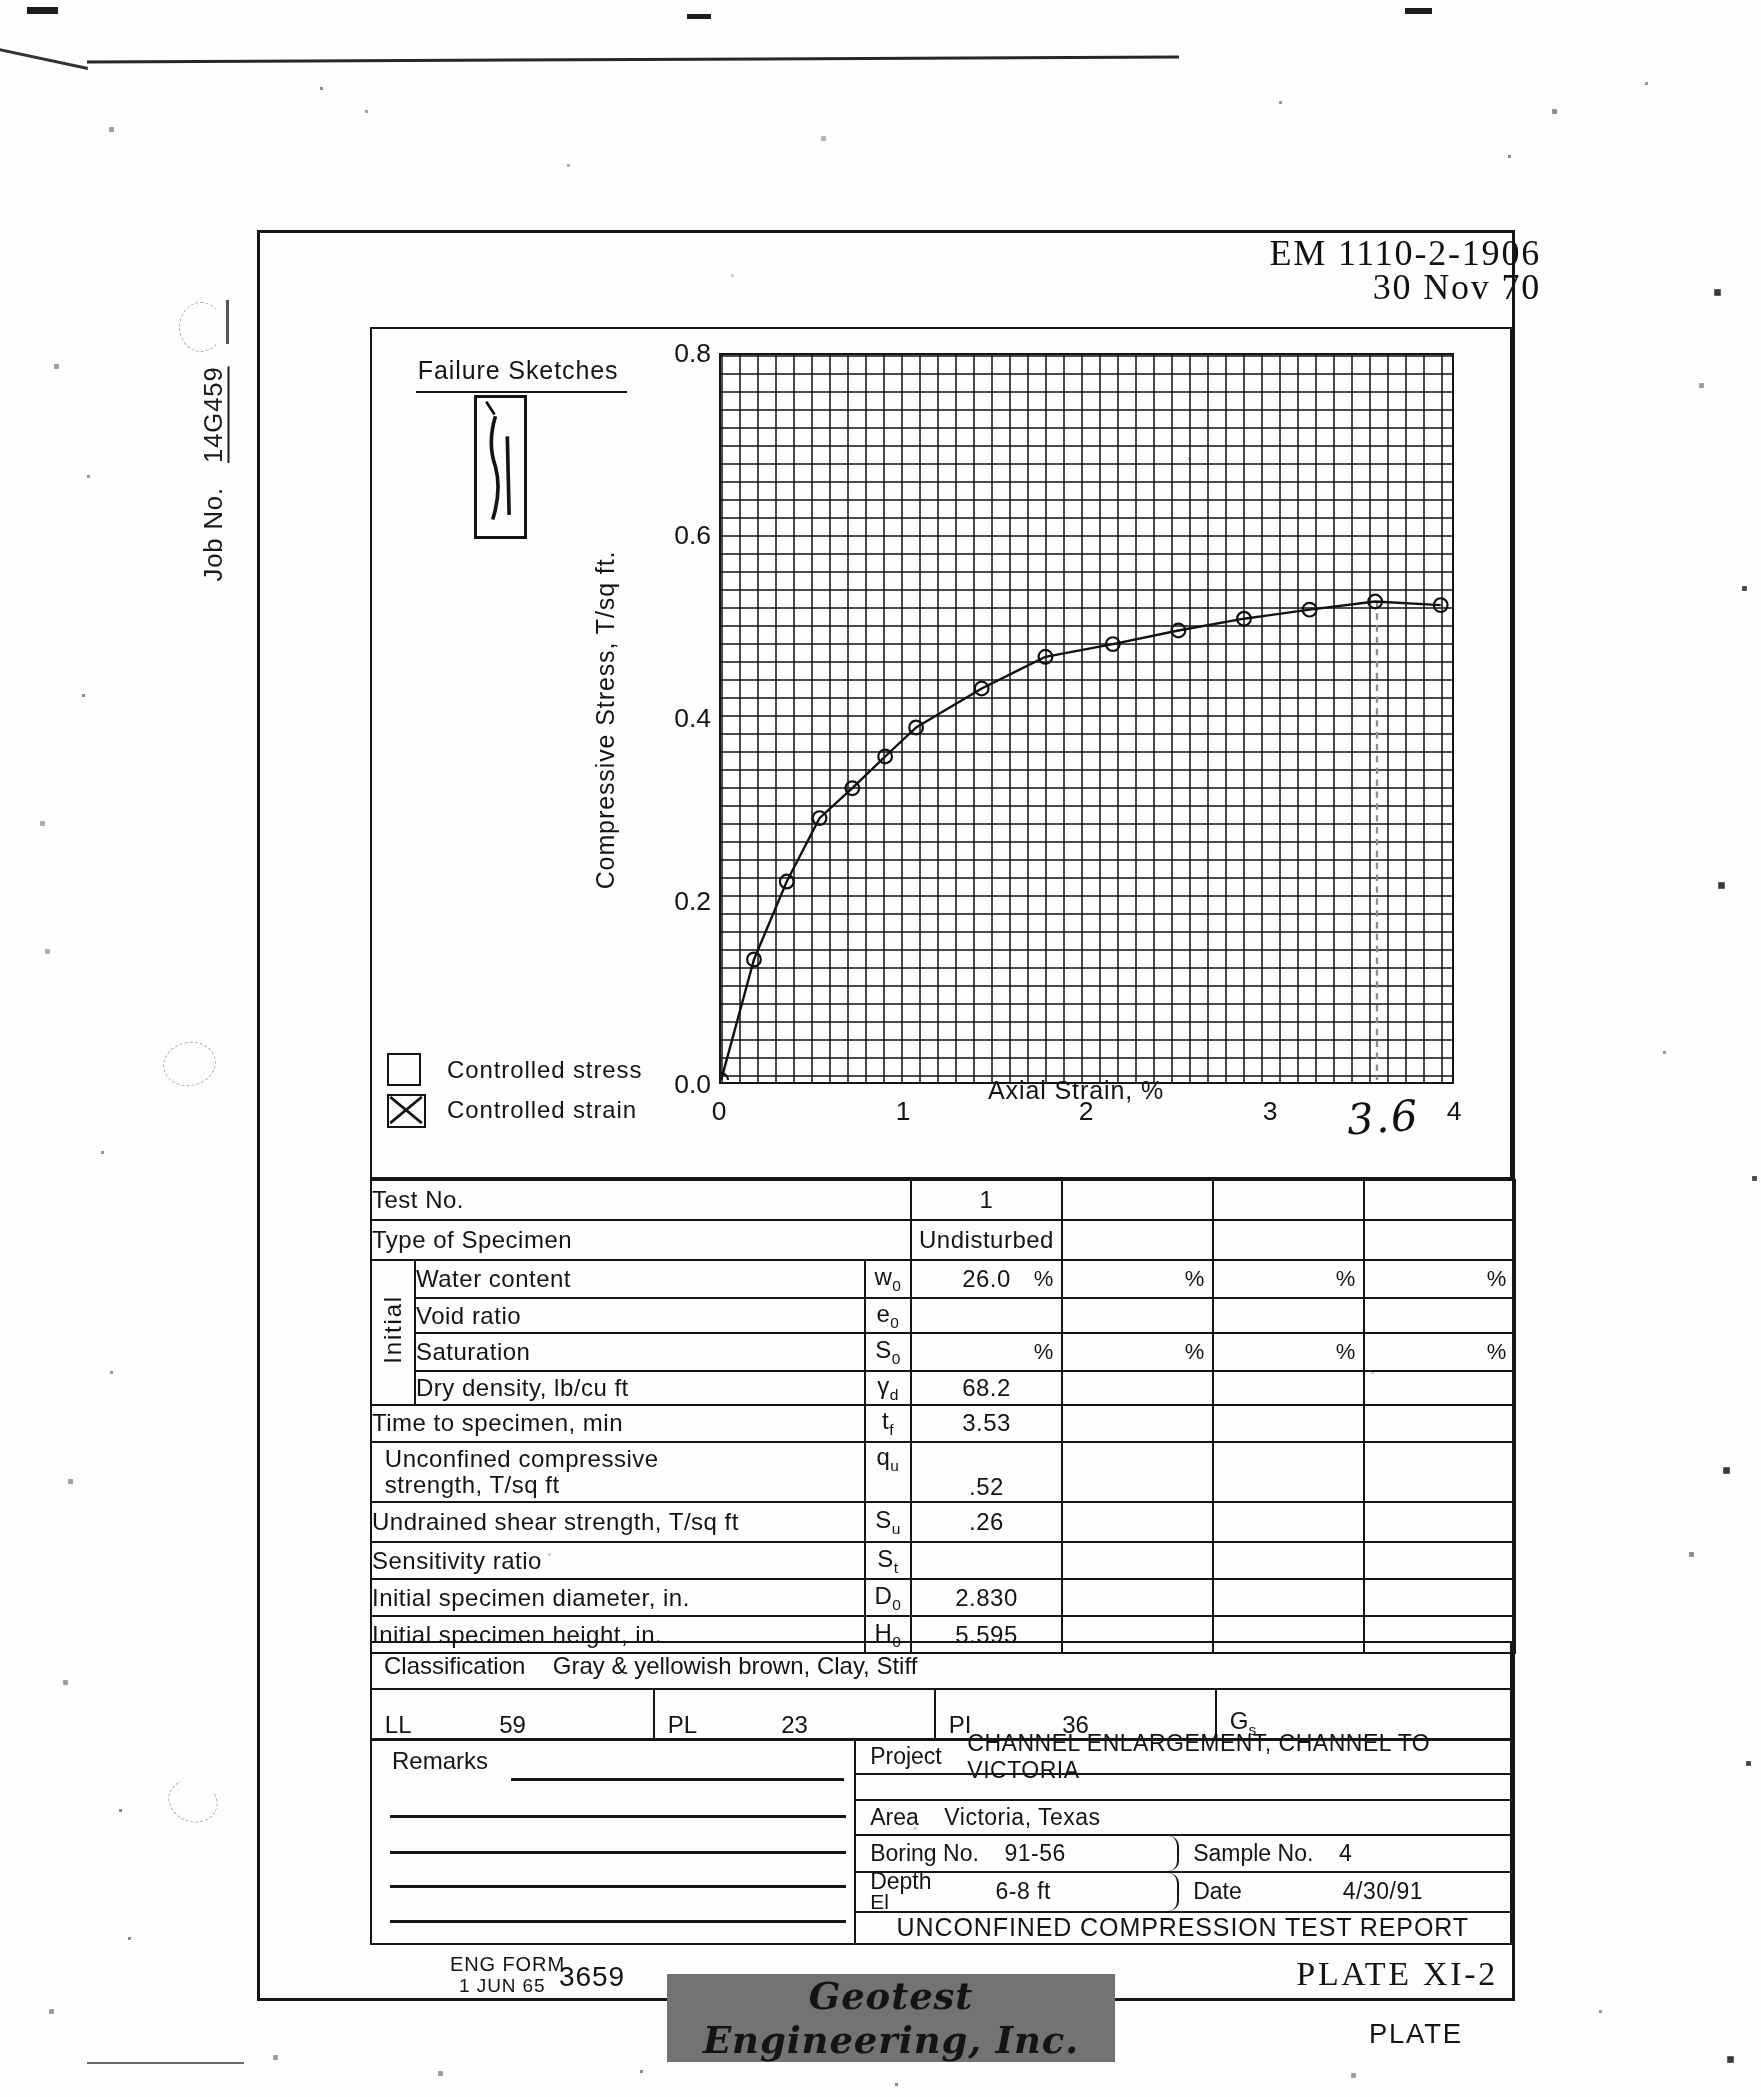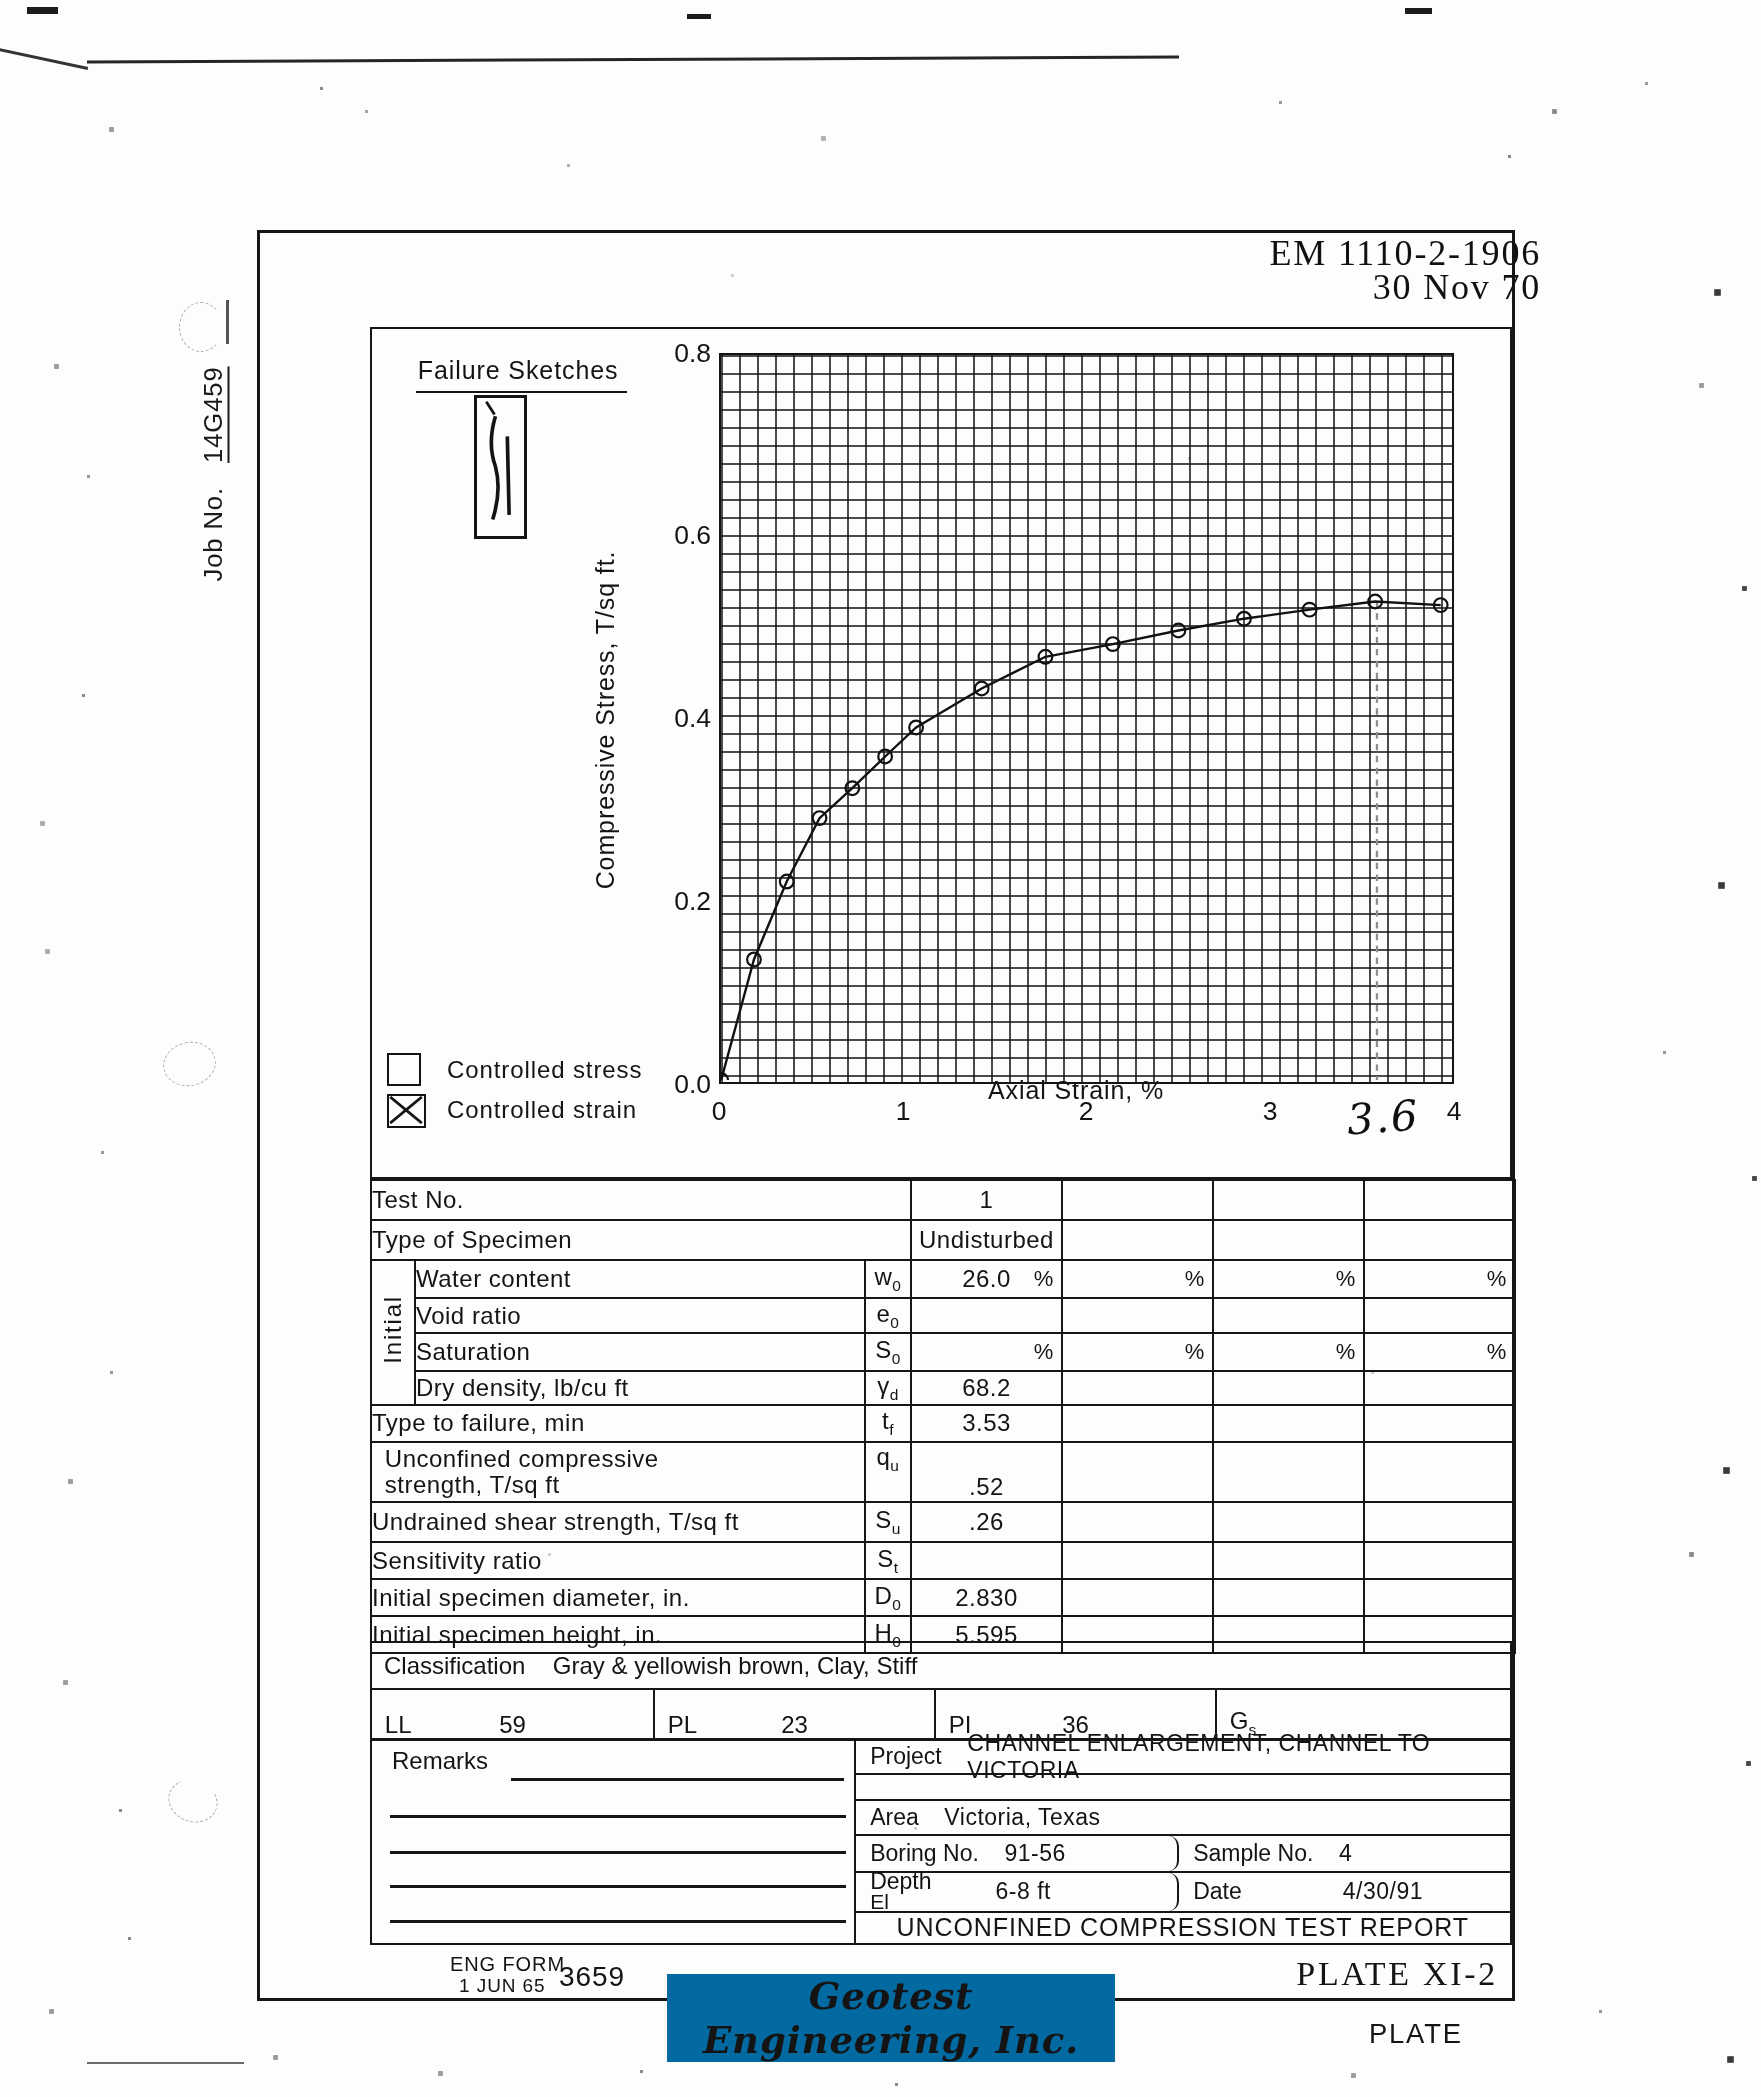--- a/index.html
+++ b/index.html
@@ -108,21 +108,21 @@
   .split .sc2{flex:1;}
   .depth-lbl{line-height:20px;padding-left:14.6px;font-size:23px;}
   .depth-lbl .el{font-size:21px;}
   .report-title{justify-content:center;font-size:25px;letter-spacing:0.9px;}
   
   .engform{left:450px;top:1954px;font-size:20px;line-height:21px;letter-spacing:0.9px;}
   .engform .l2{padding-left:9.1px;font-size:19px;}
   .engform-num{left:559px;top:1961px;font-size:28px;letter-spacing:0.9px;}
   .plateref{left:1224px;top:1955px;width:274px;text-align:right;font-family:"Liberation Serif",serif;
             font-size:34px;letter-spacing:2.7px;}
-  .company{left:667px;top:1974px;width:448px;text-align:center;background:#0369a1;z-index:5;
+  .company{left:667px;top:1974px;width:448px;text-align:center;background:#737373;z-index:5;
            font-family:"DejaVu Serif",serif;font-style:italic;font-weight:bold;font-size:37px;letter-spacing:0.9px;}
   .plate-footer{left:1369px;top:2018px;font-size:27.4px;letter-spacing:1.8px;}
 </style>
 </head>
 <body>
 
 <div class="page">
 
   <div class="noise"></div>
   <div class="abs scan-line"></div>
@@ -260,21 +260,21 @@
       </tr>
       <tr style="height:33px">
         <td class="lbl">Dry density, lb/cu ft</td>
         <td class="sym"><span>γ</span><sub>d</sub></td>
         <td class="val"><span>68.2</span></td>
         <td class="val"><span></span></td>
         <td class="val"><span></span></td>
         <td class="val"><span></span></td>
       </tr>
       <tr style="height:37px">
-        <td colspan="2" class="lbl">Type to failure, min</td>
+        <td colspan="2" class="lbl">Time to specimen, min</td>
         <td class="sym"><span>t</span><sub>f</sub></td>
         <td class="val"><span>3.53</span></td>
         <td class="val"><span></span></td>
         <td class="val"><span></span></td>
         <td class="val"><span></span></td>
       </tr>
       <tr style="height:51px">
         <td colspan="2">
           <div class="two-line"><span>Unconfined compressive</span><br><span>strength, T/sq ft</span></div>
         </td>

